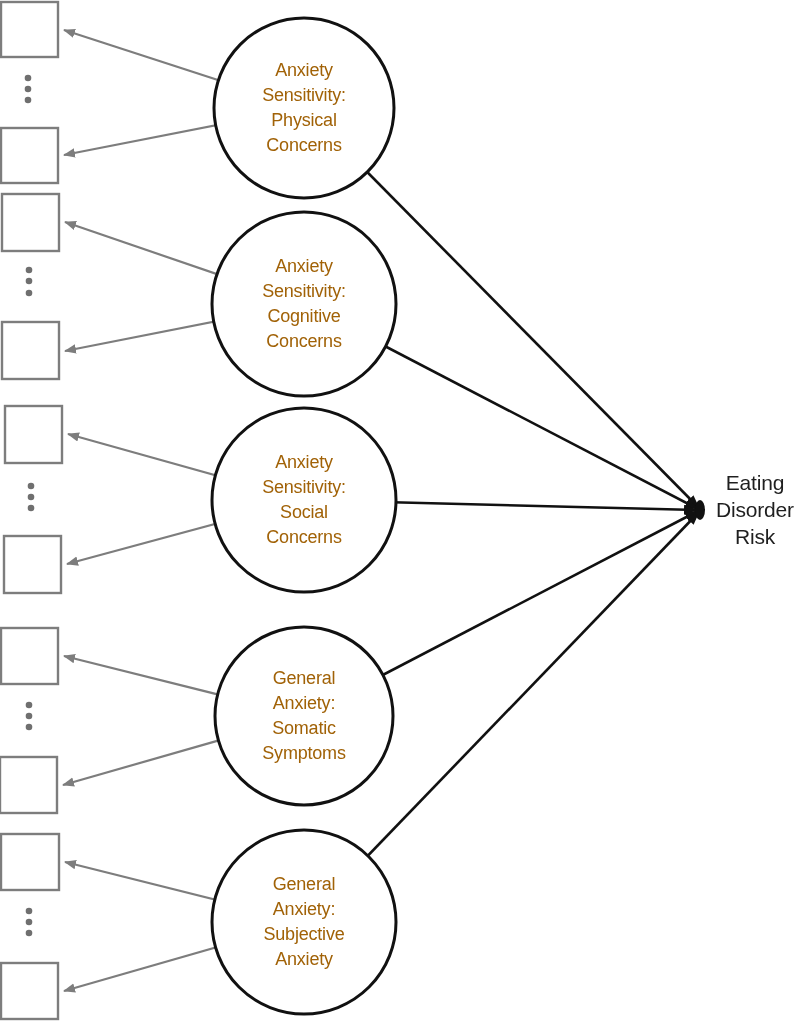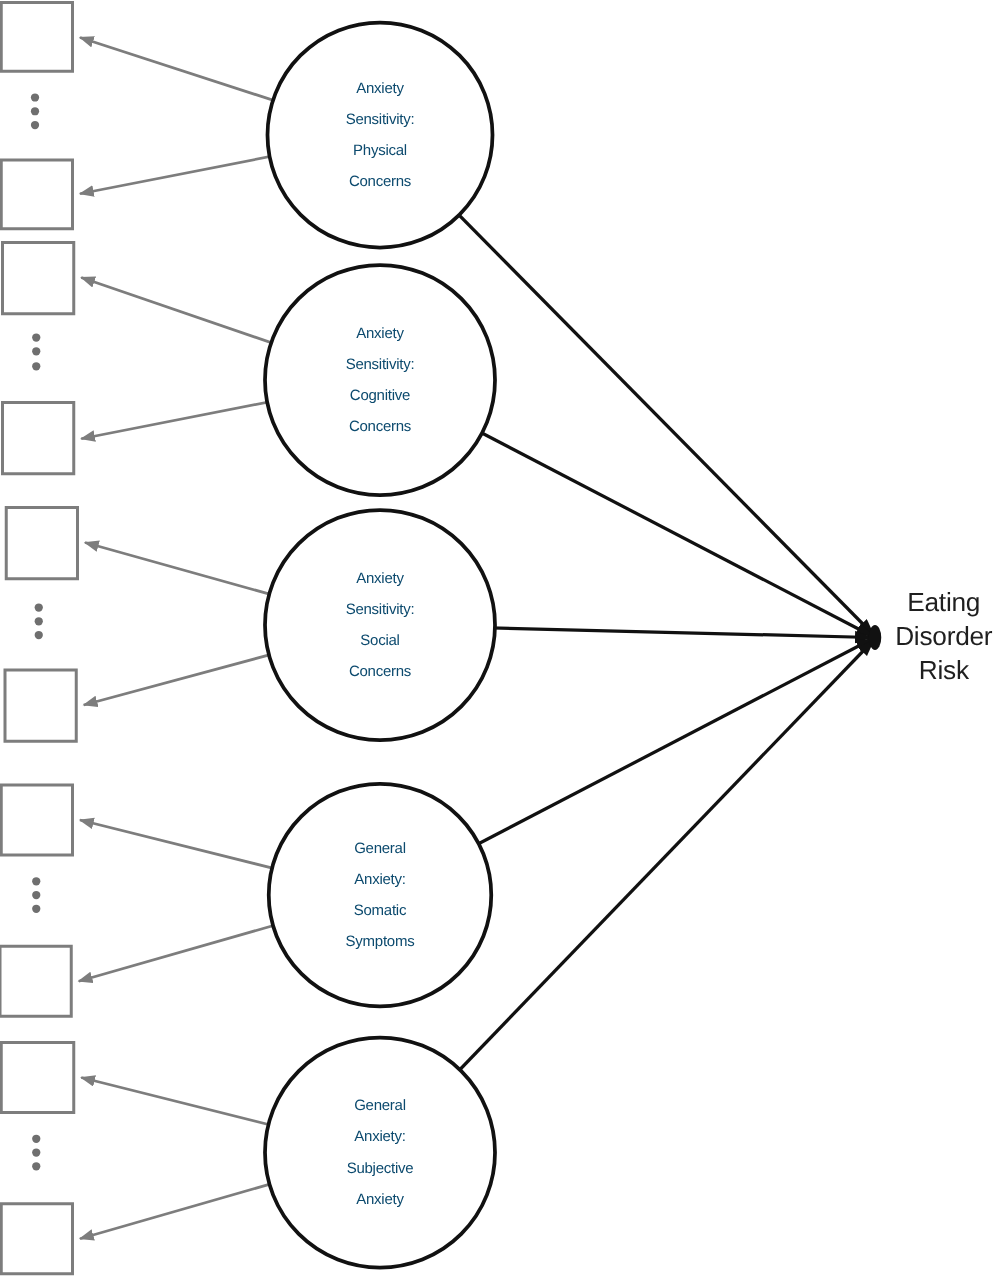--- a/index.html
+++ b/index.html
@@ -19,24 +19,24 @@
     position: absolute;
     left: 0;
     top: 0;
   }
   .latent-label {
     position: absolute;
     width: 180px;
     left: 214px;
     text-align: center;
     white-space: pre-line;
-    font-size: 12px;
+    font-size: 18px;
     line-height: 25px;
     letter-spacing: -0.2px;
-    color: #0c4a6e;
+    color: #a16207;
   }
   .outcome-label {
     position: absolute;
     left: 703px;
     top: 469px;
     width: 104px;
     text-align: center;
     white-space: pre-line;
     font-size: 21px;
     line-height: 27px;

